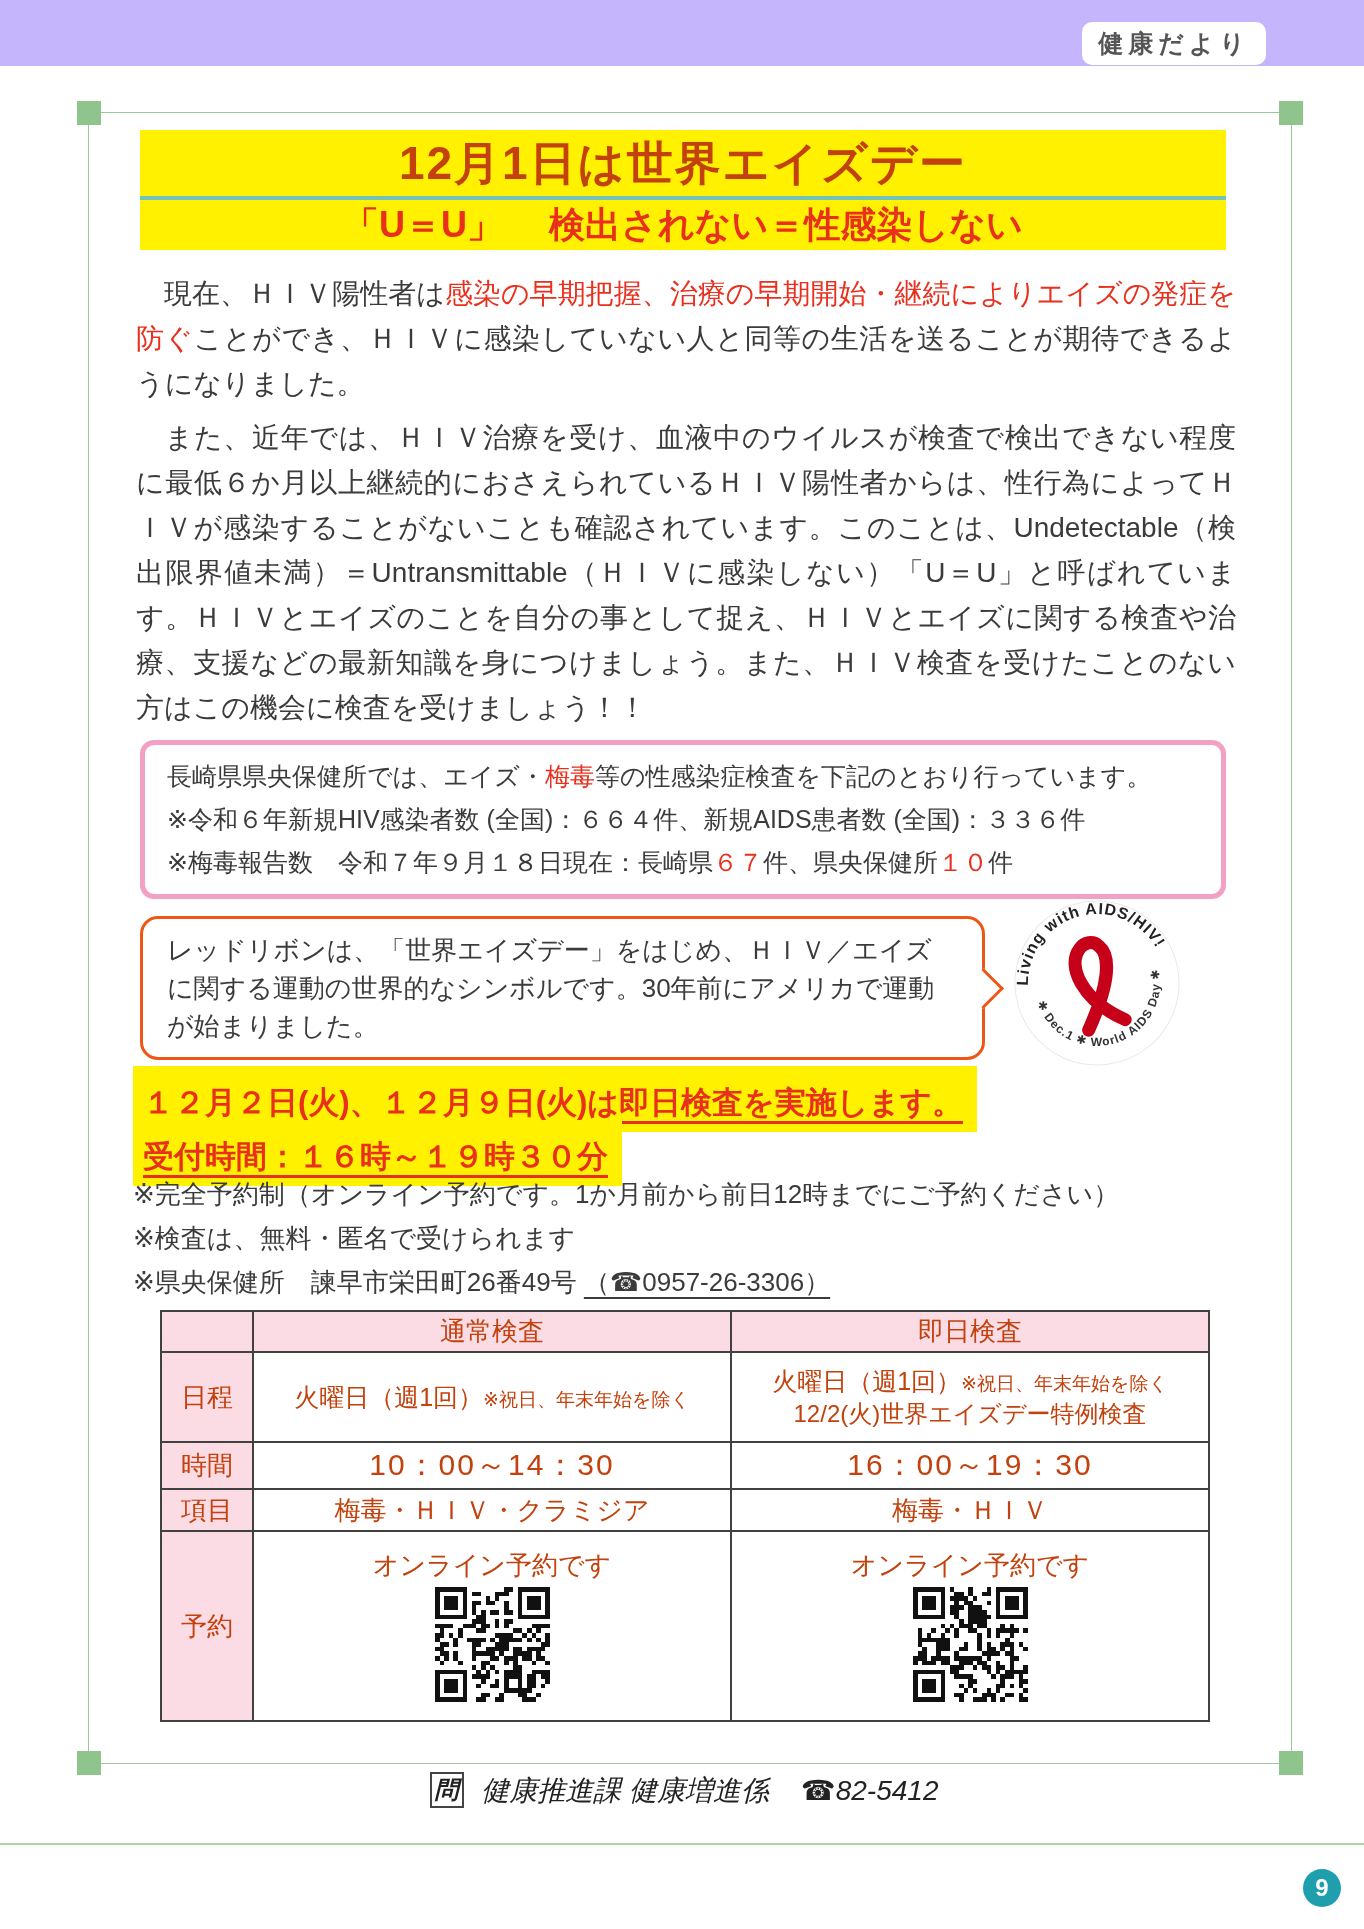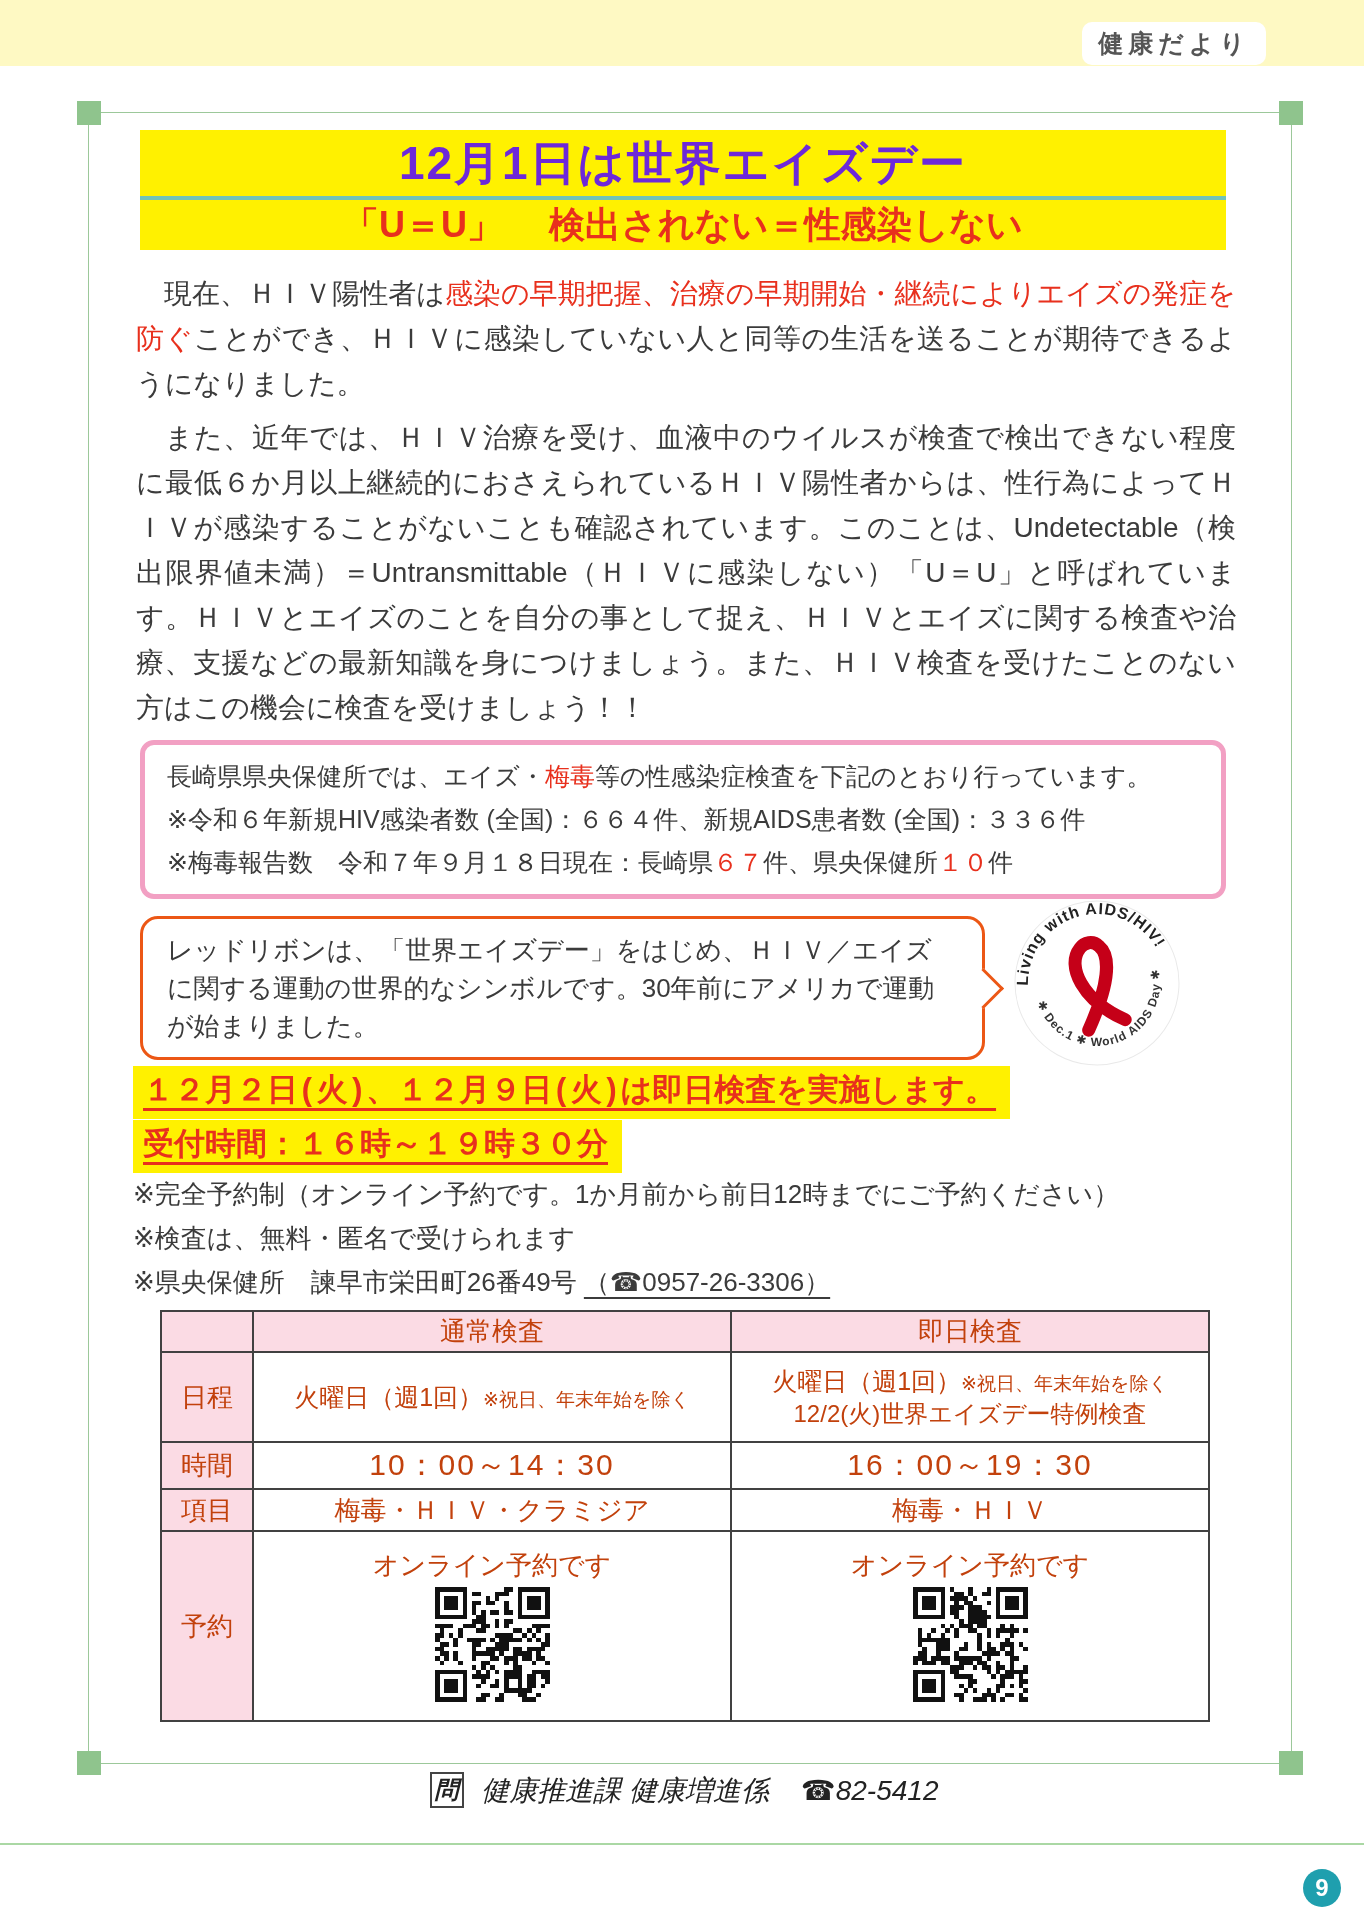--- a/index.html
+++ b/index.html
@@ -1,35 +1,35 @@
 <!DOCTYPE html>
 <html lang="ja"><head>
 <meta charset="utf-8">
 <style>
   html,body{margin:0;padding:0;background:#ffffff;}
   .page{
     position:relative;width:1364px;height:1929px;overflow:hidden;background:#ffffff;
     font-family:"Liberation Sans","DejaVu Sans",sans-serif;color:#3b3b3b;
   }
   
-  .top-band{position:absolute;left:0;top:0;width:1364px;height:66px;background:#fef9c3;}
+  .top-band{position:absolute;left:0;top:0;width:1364px;height:66px;background:#c4b5fd;}
   .badge{
     position:absolute;top:22px;right:98px;background:#ffffff;border-radius:10px;
     padding:5px 16px;font-size:25px;font-weight:bold;letter-spacing:5px;color:#555555;
   }
   
   .frame{position:absolute;left:88px;top:112px;width:1202px;height:1650px;border:1px solid #9cc89a;z-index:0;}
   .corner{position:absolute;width:24px;height:24px;background:#8fc48d;}
   .c-tl{left:-12px;top:-12px;}
   .c-tr{right:-12px;top:-12px;}
   .c-bl{left:-12px;bottom:-12px;}
   .c-br{right:-12px;bottom:-12px;}
   
   .banner{position:absolute;left:140px;top:130px;width:1086px;background:#fff100;text-align:center;z-index:2;}
-  .banner-title{font-size:46px;font-weight:bold;color:#6d28d9;line-height:66px;letter-spacing:2px;}
+  .banner-title{font-size:46px;font-weight:bold;color:#c2410c;line-height:66px;letter-spacing:2px;}
   .banner-divider{height:4px;background:#72c3b8;}
   .banner-subtitle{font-size:36px;font-weight:bold;color:#e8301d;line-height:50px;border-radius:14px;}
   
   .intro{position:absolute;left:127px;top:262px;width:1118px;font-size:28px;line-height:45px;text-align:justify;z-index:2;}
   .intro p{margin:9px;}
   .red{color:#e8301d;}
   
   .pink-box{
     position:absolute;left:140px;top:740px;width:1086px;box-sizing:border-box;z-index:2;
     border:5px solid #f2a0c3;border-radius:14px;background:#ffffff;padding:10px 22px;
@@ -44,22 +44,22 @@
   .tail{
     position:absolute;right:-16px;top:55px;width:26px;height:26px;background:#ffffff;
     border-top:3px solid #ec5715;border-right:3px solid #ec5715;transform:rotate(45deg);
   }
   .ribbon-logo{position:absolute;left:1012px;top:898px;width:170px;height:170px;transform:rotate(-16deg);z-index:2;}
   .arc-top{font-size:16px;font-weight:bold;fill:#222222;letter-spacing:1px;}
   .arc-bot{font-size:12px;font-weight:bold;fill:#333333;letter-spacing:1px;}
   
   .hl{
     position:absolute;left:133px;background:#fff100;color:#e8301d;font-weight:bold;font-size:31px;
-    padding:3px 14px 8px 10px;z-index:2;
-    text-decoration:underline;text-decoration-color:#e8301d;text-decoration-thickness:3px;text-underline-offset:8px;font-family:Liberation Mono, monospace;
+    padding:16px 14px 8px 10px;z-index:2;
+    text-decoration:underline;text-decoration-color:#e8301d;text-decoration-thickness:3px;text-underline-offset:8px;
   }
   .hl1{top:1066px;}
   .hl2{top:1120px;}
   
   .notes{position:absolute;left:133px;top:1172px;width:1120px;font-size:26px;line-height:44px;z-index:2;}
   .ul{text-decoration:underline;text-underline-offset:6px;text-decoration-thickness:2px;}
   
   .sched{
     position:absolute;left:160px;top:1310px;width:1048px;z-index:2;
     border-collapse:collapse;table-layout:fixed;font-size:26px;color:#c2410c;

